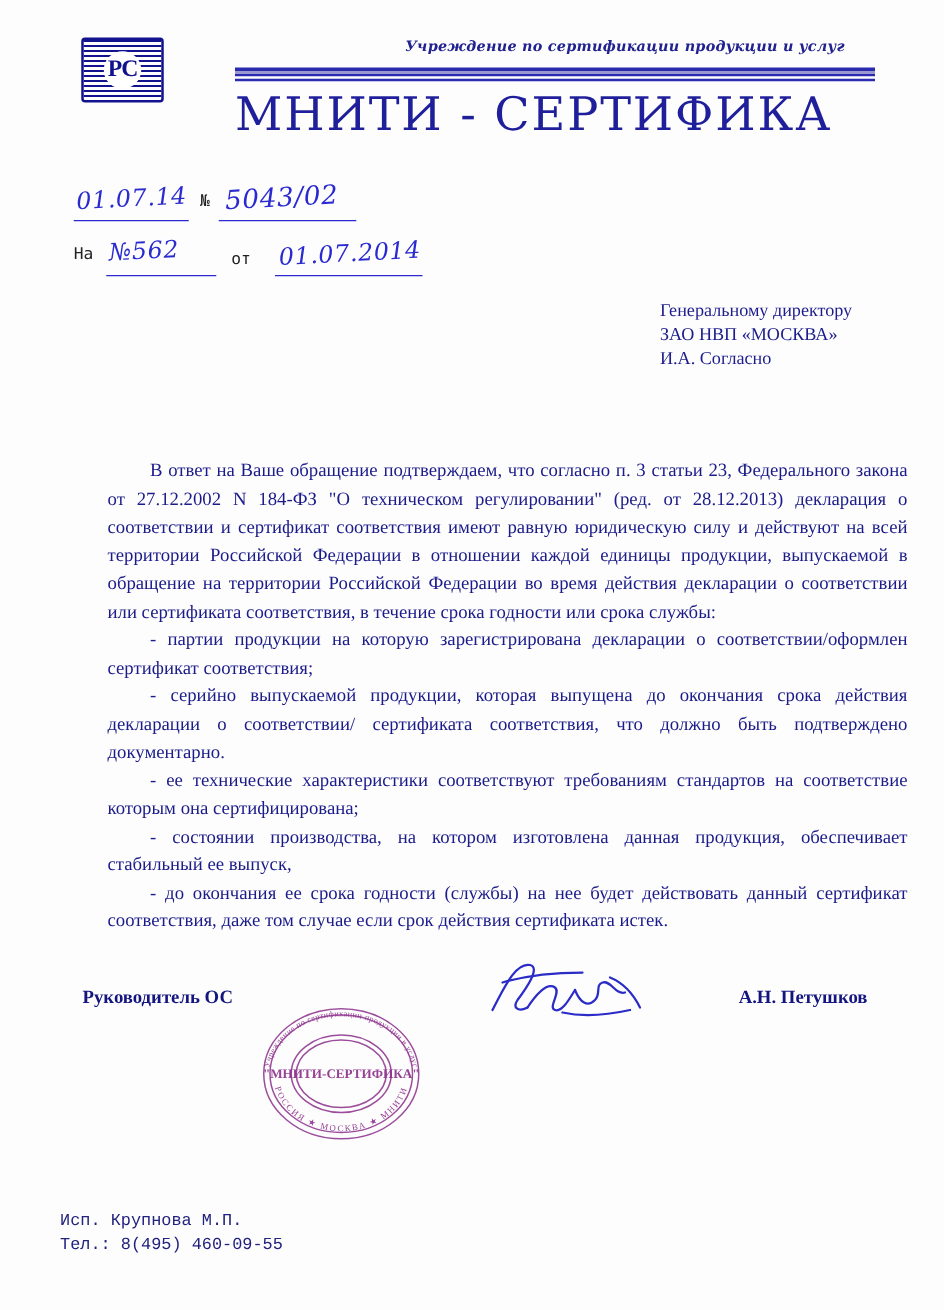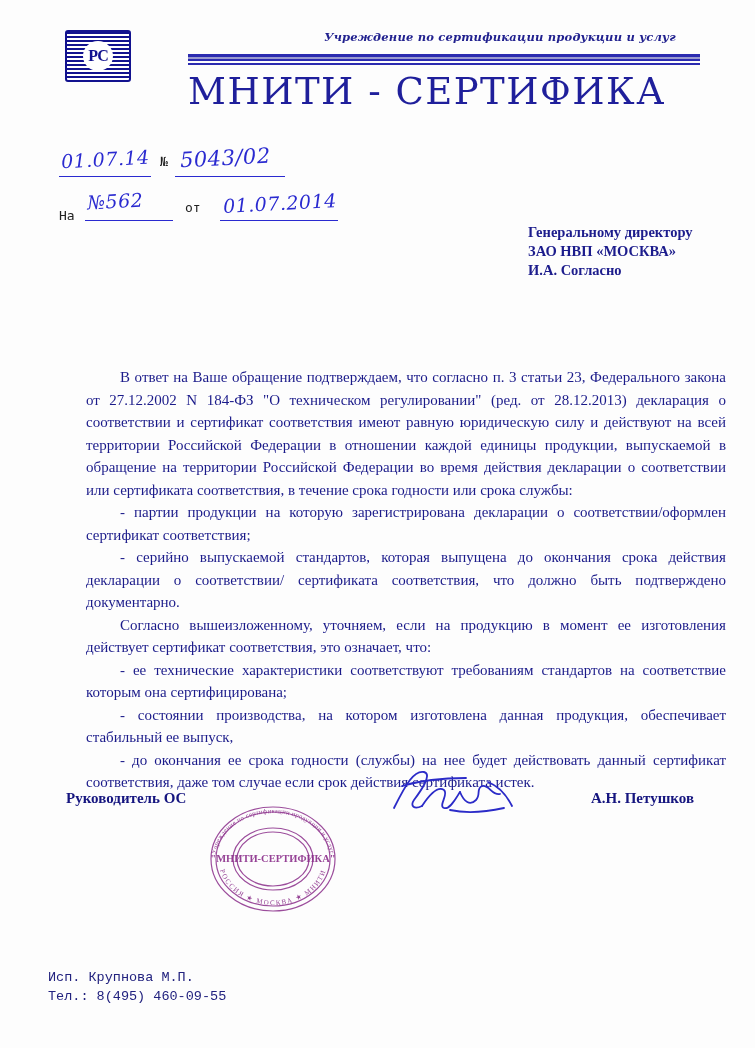--- a/index.html
+++ b/index.html
@@ -48,21 +48,21 @@
     left: 50%;
     top: 50%;
     transform: translate(-50%, -50%);
     width: 30px;
     height: 30px;
     border-radius: 50%;
     background: #ffffff;
     color: #12128f;
     font-family: "Liberation Serif", serif;
     font-weight: bold;
-    font-size: 16px;
+    font-size: 19px;
     line-height: 30px;
     text-align: center;
     letter-spacing: -1px;
   }
 
   .org-sub {
     position: absolute;
     left: 240px;
     top: 8px;
     width: 400px;
@@ -146,35 +146,35 @@
     font-size: 13px;
     color: #222;
   }
 
   .ref-date    { position: absolute; left: 6px;  top: -2px; }
   .ref-no-lbl  { position: absolute; left: 105px; top: 4px; }
   .ref-no      { position: absolute; left: 125px; top: -4px; font-size: 21px; }
   .line1 { left: 4px;  top: 26px; width: 92px; }
   .line2 { left: 120px; top: 26px; width: 110px; }
 
-  .ref-na-lbl  { position: absolute; left: 4px;  top: 58px; }
+  .ref-na-lbl  { position: absolute; left: 4px;  top: 46px; }
   .ref-na      { position: absolute; left: 32px; top: 40px; }
   .ref-ot-lbl  { position: absolute; left: 130px; top: 50px; }
   .ref-ot      { position: absolute; left: 168px; top: 42px; }
   .line3 { left: 30px;  top: 70px; width: 88px; }
   .line4 { left: 165px; top: 70px; width: 118px; }
 
   
   .addressee {
     position: absolute;
     left: 528px;
-    top: 223px;
+    top: 240px;
     width: 210px;
     font-family: "Liberation Serif", serif;
-    font-weight: bold;
+    font-weight: normal;
     font-size: 14.5px;
     line-height: 19px;
     color: #1c1c8c;
   }
 
   
   .body {
     position: absolute;
     left: 58px;
     top: 366px;
@@ -276,22 +276,21 @@
 
   <div class="addressee">
     <div>Генеральному директору</div>
     <div>ЗАО НВП «МОСКВА»</div>
     <div>И.А. Согласно</div>
   </div>
 
   <div class="body">
     <p>В ответ на Ваше обращение подтверждаем, что согласно п. 3 статьи 23, Федерального закона от 27.12.2002 N 184-ФЗ "О техническом регулировании" (ред. от 28.12.2013) декларация о соответствии и сертификат соответствия имеют равную юридическую силу и действуют на всей территории Российской Федерации в отношении каждой единицы продукции, выпускаемой в обращение на территории Российской Федерации во время действия декларации о соответствии или сертификата соответствия, в течение срока годности или срока службы:</p>
     <p class="dash">- партии продукции на которую зарегистрирована декларации о соответствии/оформлен сертификат соответствия;</p>
-    <p class="dash">- серийно выпускаемой стандартов, которая выпущена до окончания срока действия декларации о соответствии/ сертификата соответствия, что должно быть подтверждено документарно.</p>
-    <p>Согласно вышеизложенному, уточняем, если на продукцию в момент ее изготовления действует сертификат соответствия, это означает, что:</p>
+    <p class="dash">- серийно выпускаемой продукции, которая выпущена до окончания срока действия декларации о соответствии/ сертификата соответствия, что должно быть подтверждено документарно.</p>
     <p class="dash">- ее технические характеристики соответствуют требованиям стандартов на соответствие которым она сертифицирована;</p>
     <p class="dash">- состоянии производства, на котором изготовлена данная продукция, обеспечивает стабильный ее выпуск,</p>
     <p class="dash">- до окончания ее срока годности (службы) на нее будет действовать данный сертификат соответствия, даже  том случае если срок действия сертификата истек.</p>
   </div>
 
   <div class="sig-row">
     <div class="sig-left">Руководитель ОС</div>
     <div class="sig-right">А.Н. Петушков</div>
 
     <svg class="scribble" viewBox="0 0 130 56">

